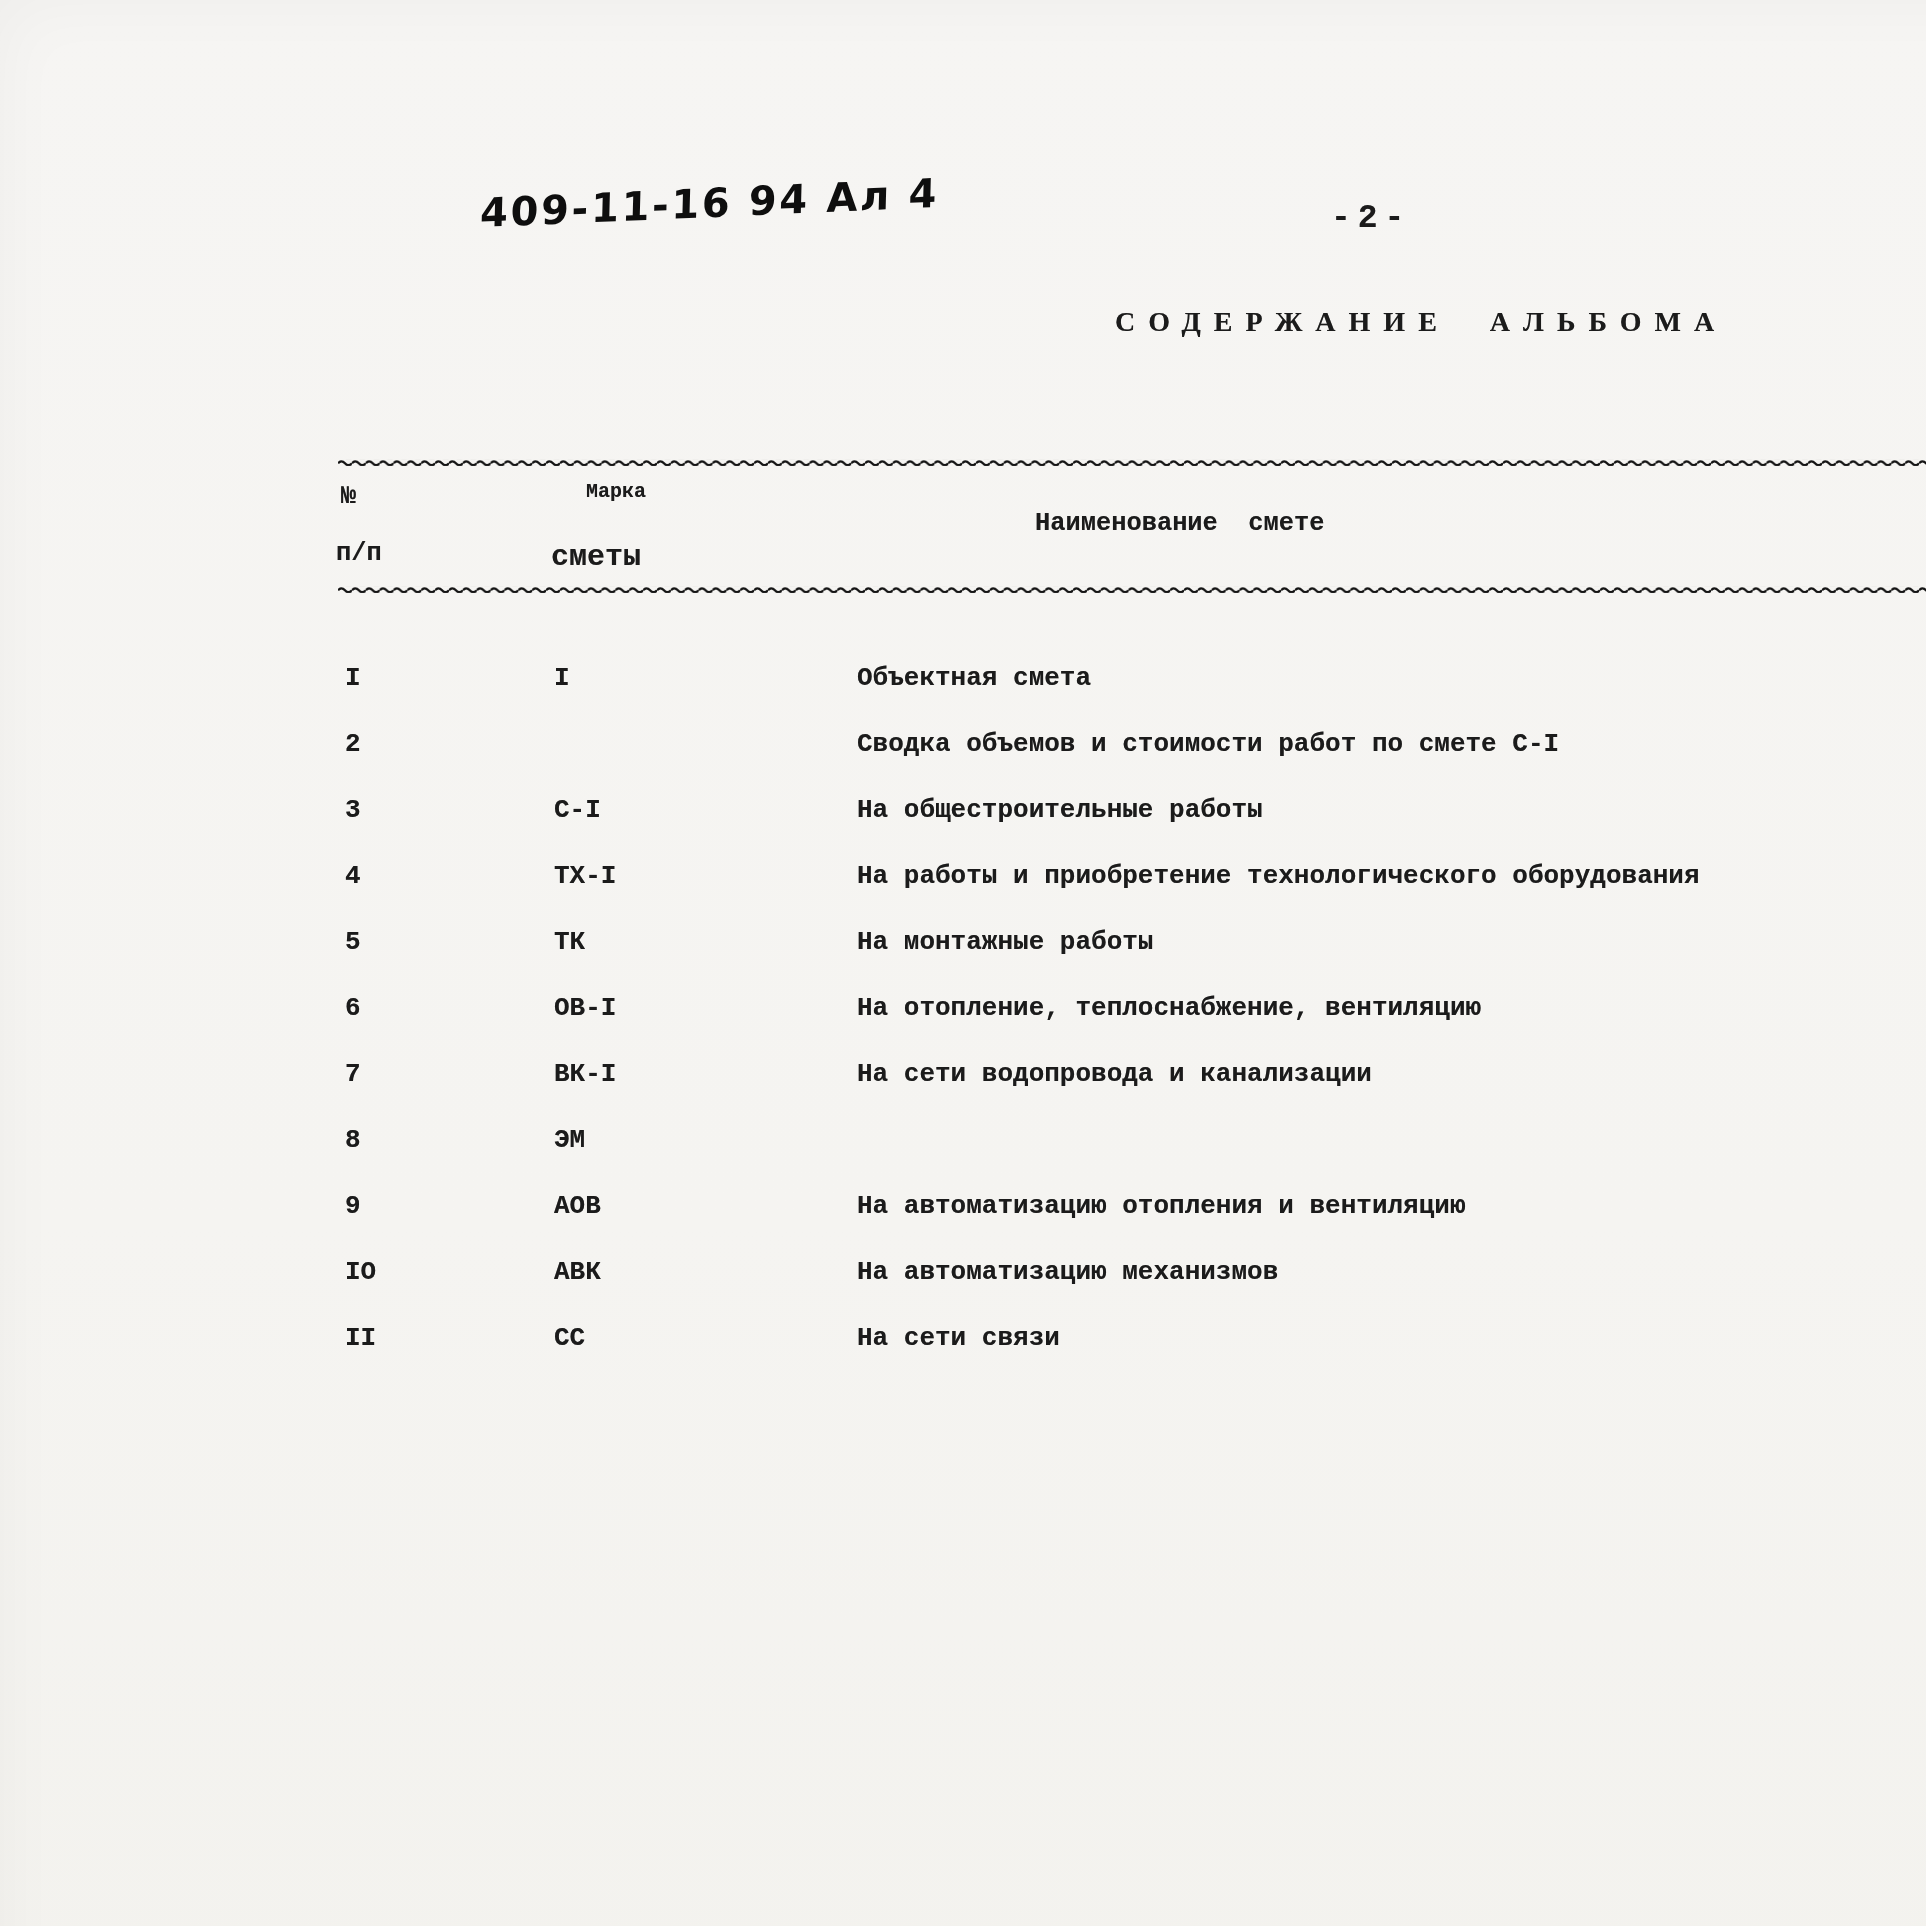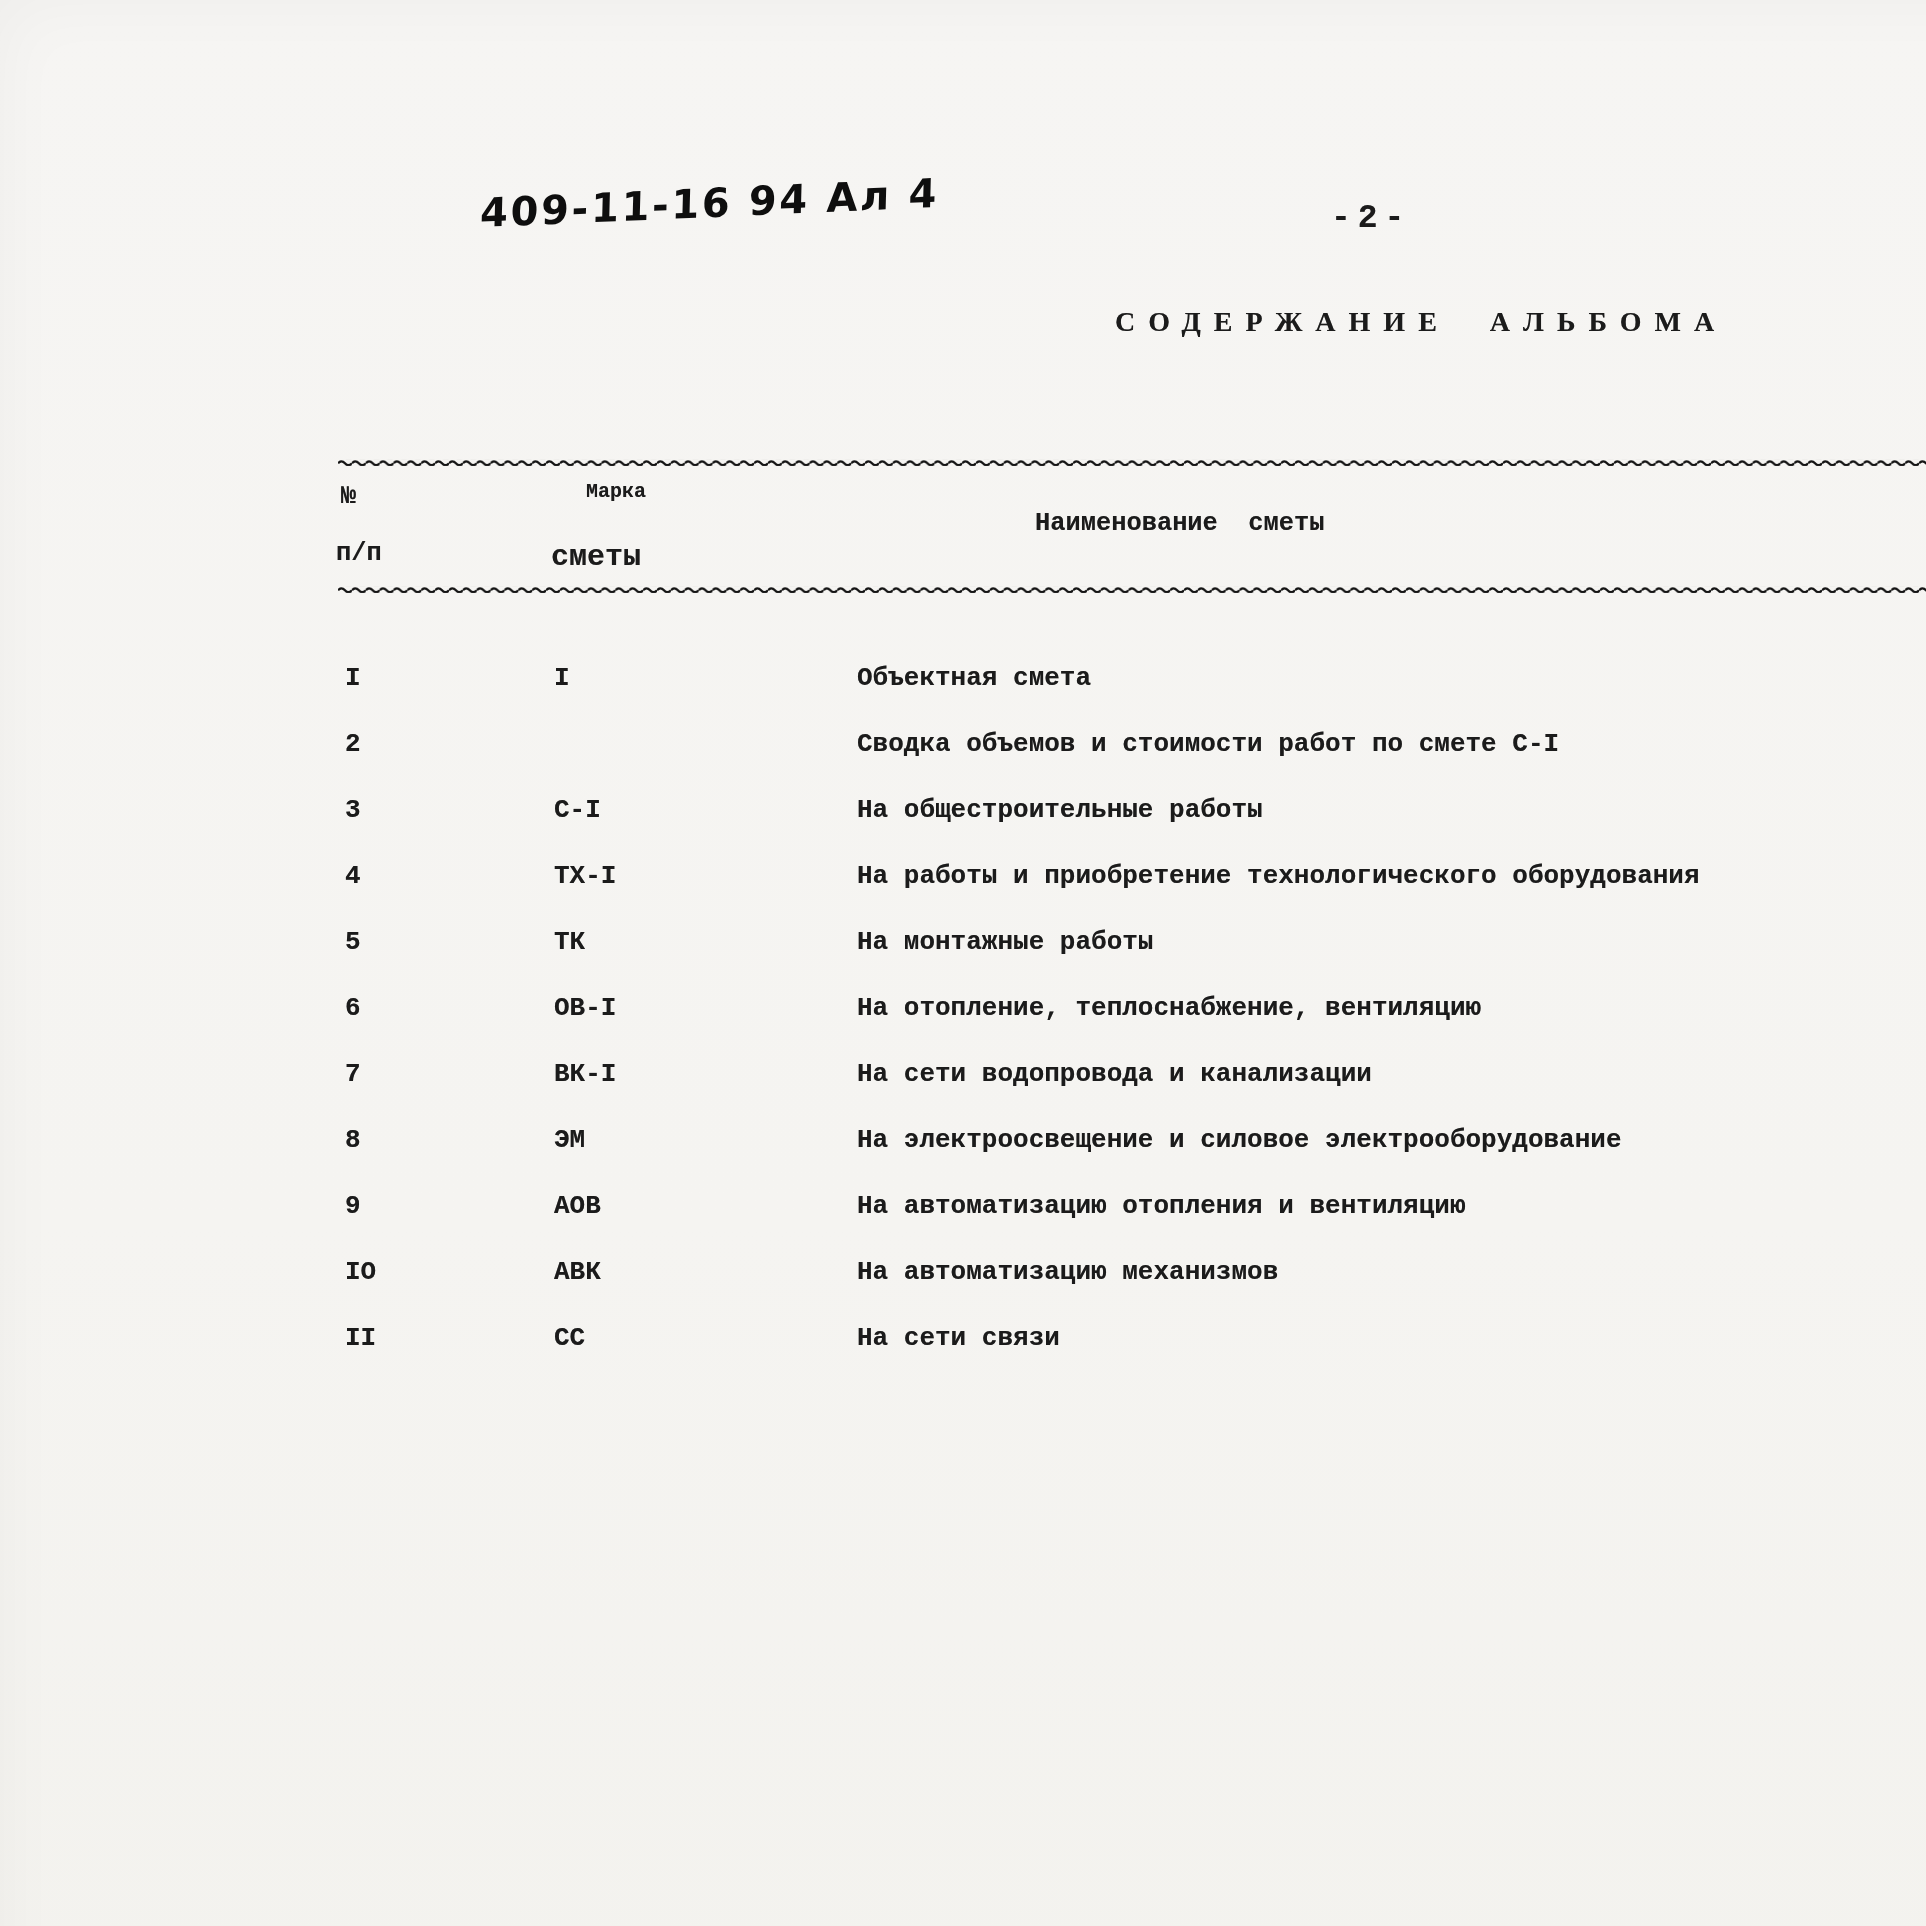--- a/index.html
+++ b/index.html
@@ -78,21 +78,21 @@
         </pattern>
       </defs>
       <rect width="5355" height="18" fill="url(#wave1)"></rect>
     </svg>
   </div>
 
   <div class="typed h-num1">№</div>
   <div class="typed h-num2">п/п</div>
   <div class="typed h-mark1">Марка</div>
   <div class="typed h-mark2">сметы</div>
-  <div class="typed h-name">Наименование  сметы</div>
+  <div class="typed h-name">Наименование  смете</div>
 
   <div class="rule" style="top:586px;">
     <svg width="2063" height="7" xmlns="http://www.w3.org/2000/svg" viewBox="0 0 5355 18">
       <defs>
         <pattern id="wave2" width="36" height="18" patternUnits="userSpaceOnUse">
           <path d="M0,11 Q9,1 18,11 T36,11" fill="none" stroke="#141414" stroke-width="6"></path>
         </pattern>
       </defs>
       <rect width="5355" height="18" fill="url(#wave2)"></rect>
     </svg>
@@ -144,21 +144,20 @@
     <div class="row">
       <div class="typed c c-num">7</div>
       <div class="typed c c-mark">ВК-I</div>
       <div class="typed c c-name">На сети водопровода и канализации</div>
 
     </div>
 
     <div class="row">
       <div class="typed c c-num">8</div>
       <div class="typed c c-mark">ЭМ</div>
-      <div class="typed c c-name">На электроосвещение и силовое электрооборудование</div>
 
     </div>
 
     <div class="row">
       <div class="typed c c-num">9</div>
       <div class="typed c c-mark">АОВ</div>
       <div class="typed c c-name">На автоматизацию отопления и вентиляцию</div>
 
     </div>
 

